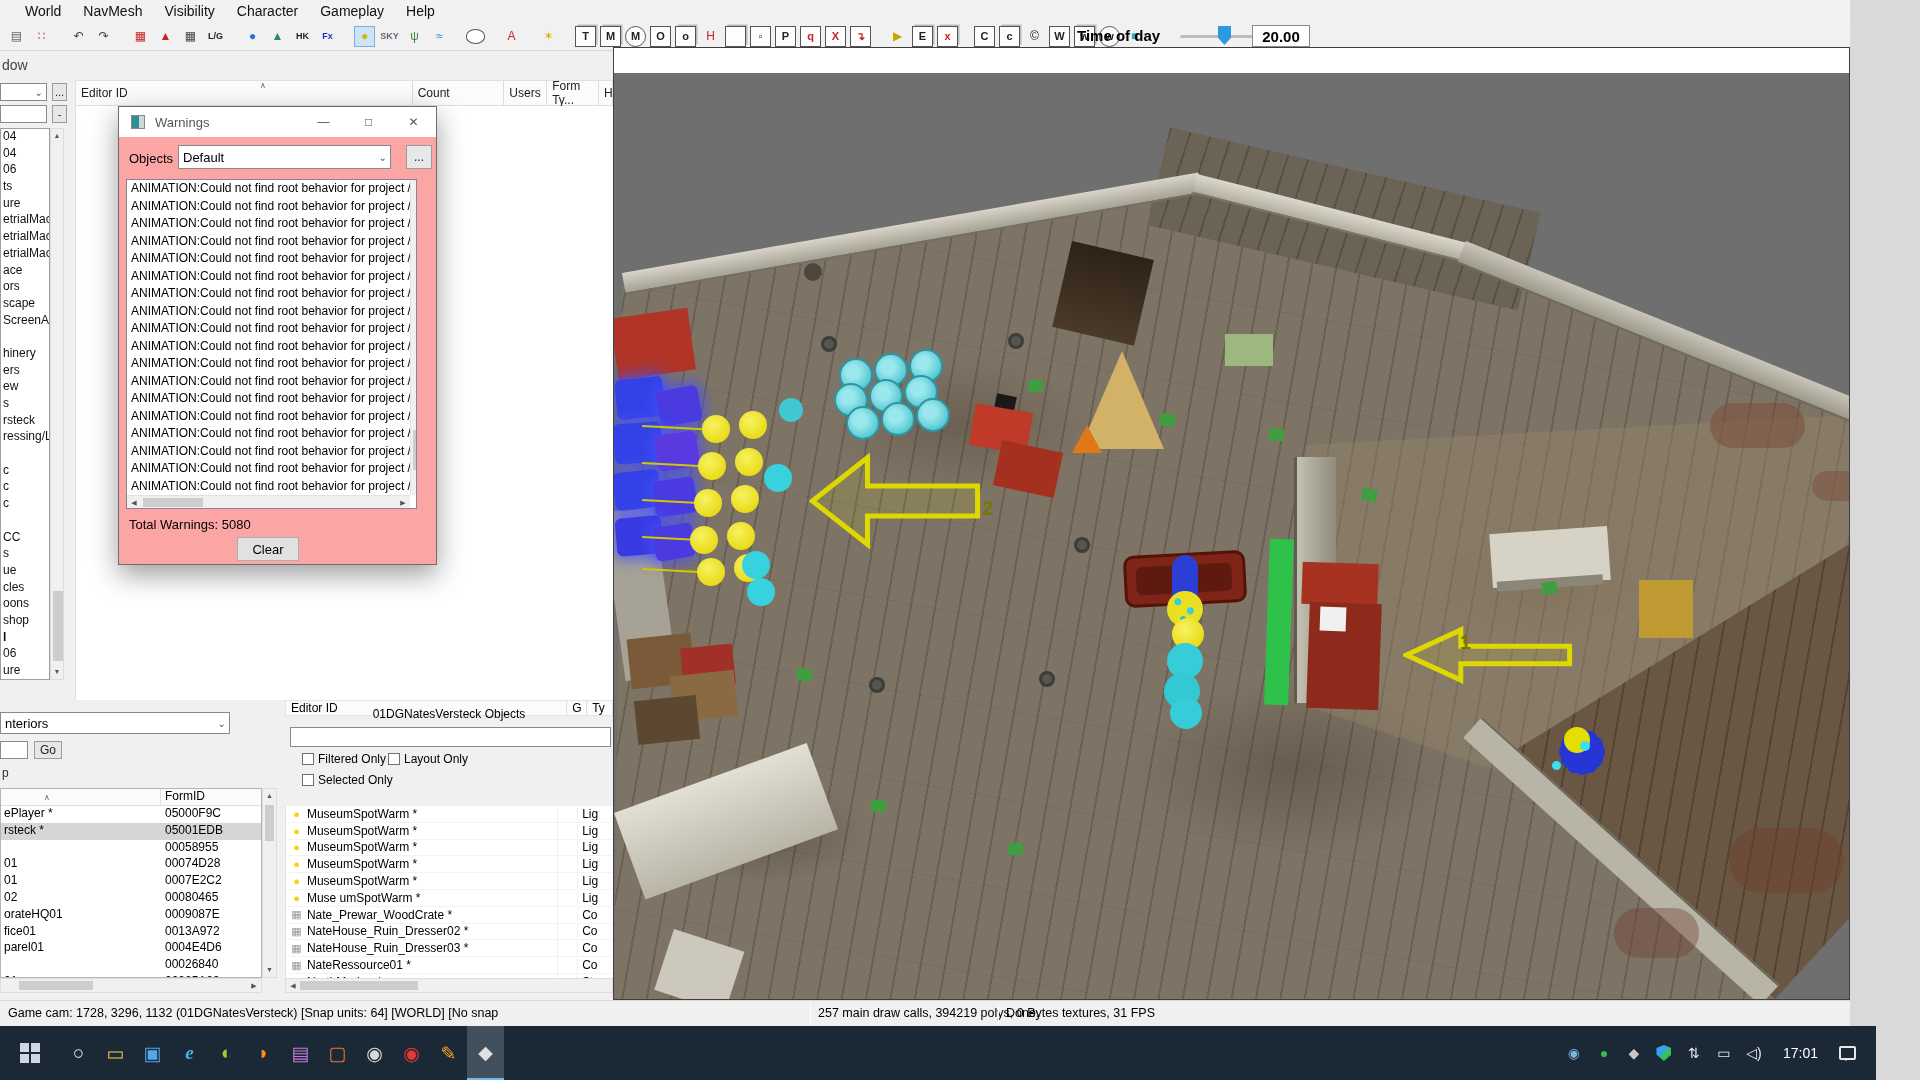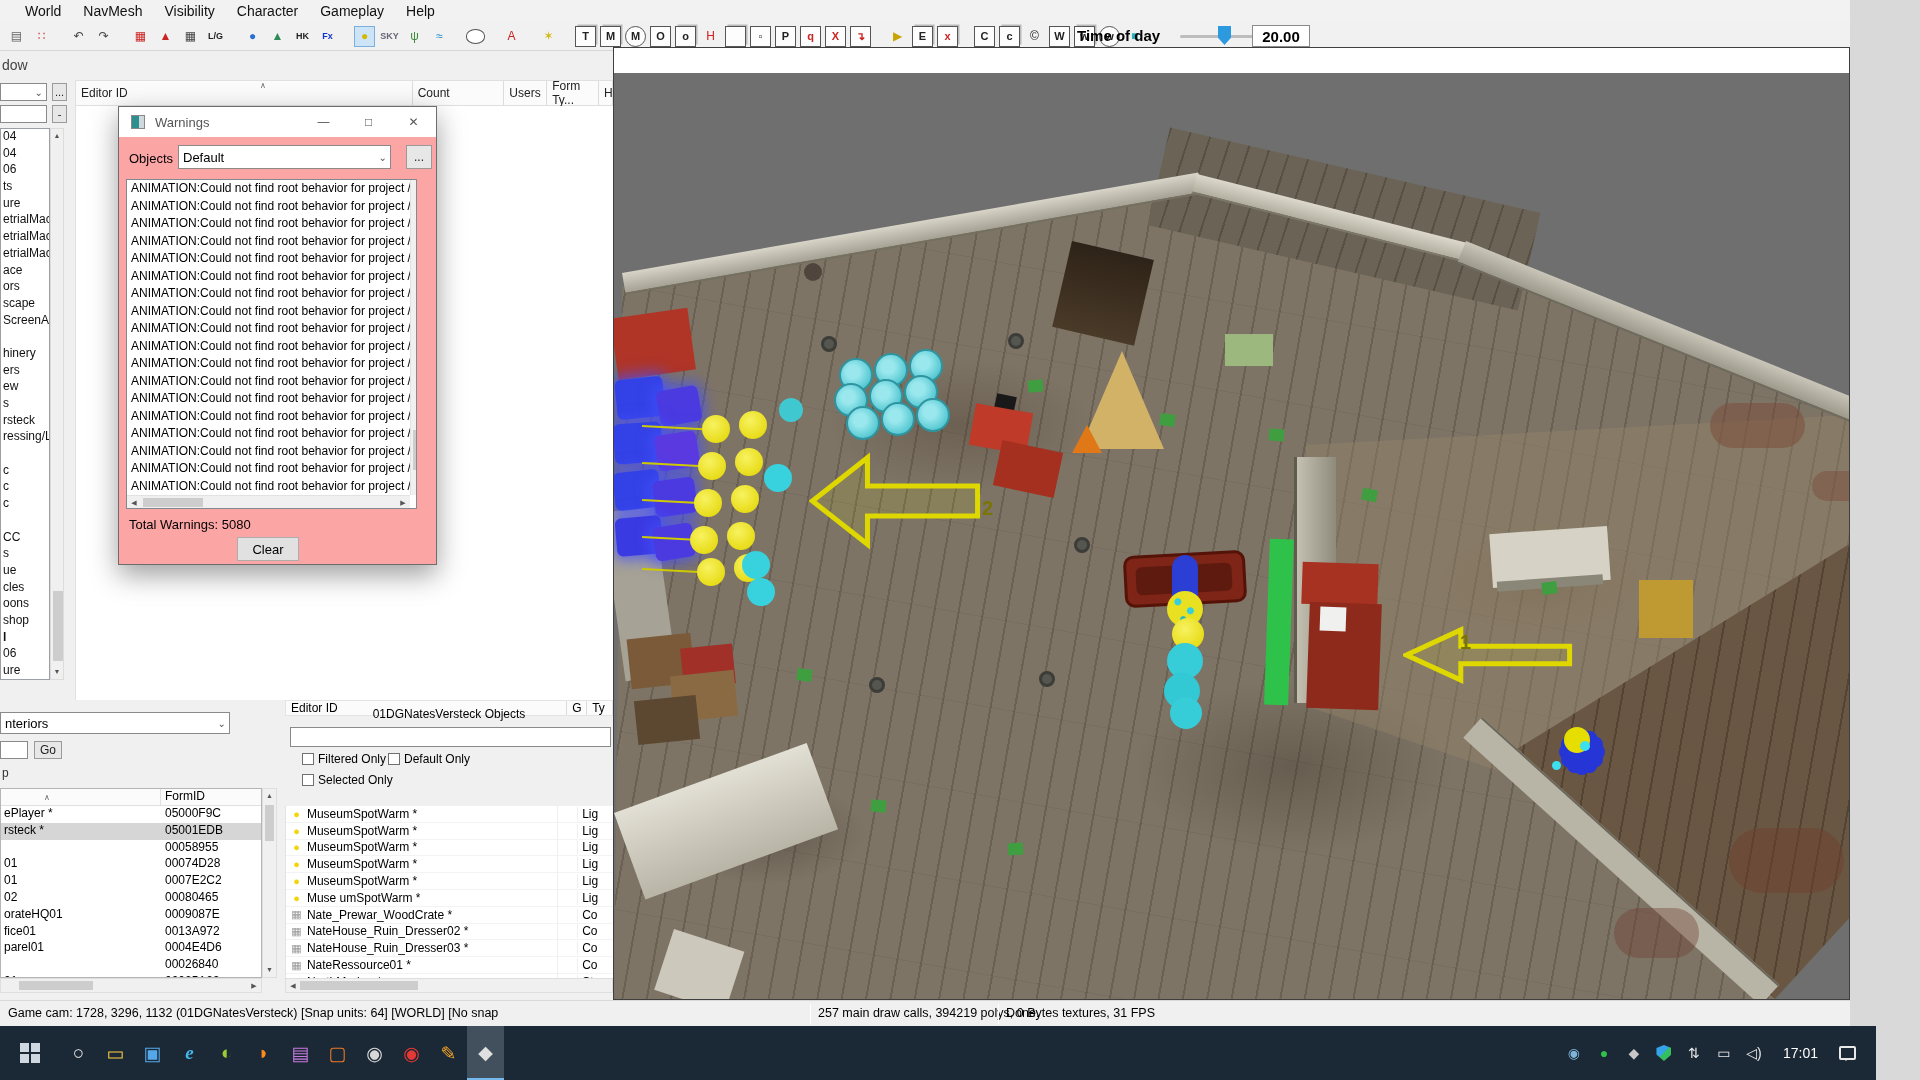--- a/index.html
+++ b/index.html
@@ -341,21 +341,21 @@
 
   <div id="obj-panel">
     <div class="abs" id="op-title">01DGNatesVersteck Objects</div>
     <div class="abs" id="op-search"></div>
     <div class="cb" style="left:17px;top:52px">
         <span class="box"></span>
         <span>Filtered Only</span>
       </div>
     <div class="cb" style="left:103px;top:52px">
         <span class="box"></span>
-        <span>Default Only</span>
+        <span>Layout Only</span>
       </div>
     <div class="cb" style="left:17px;top:73px">
         <span class="box"></span>
         <span>Selected Only</span>
       </div>
     <div id="op-head">
       <div class="hd-cell" style="width:283px">Editor ID</div>
       <div class="hd-cell" style="width:20px">G</div>
       <div class="hd-cell" style="width:25px;border-right:none">Ty</div>
     </div>

